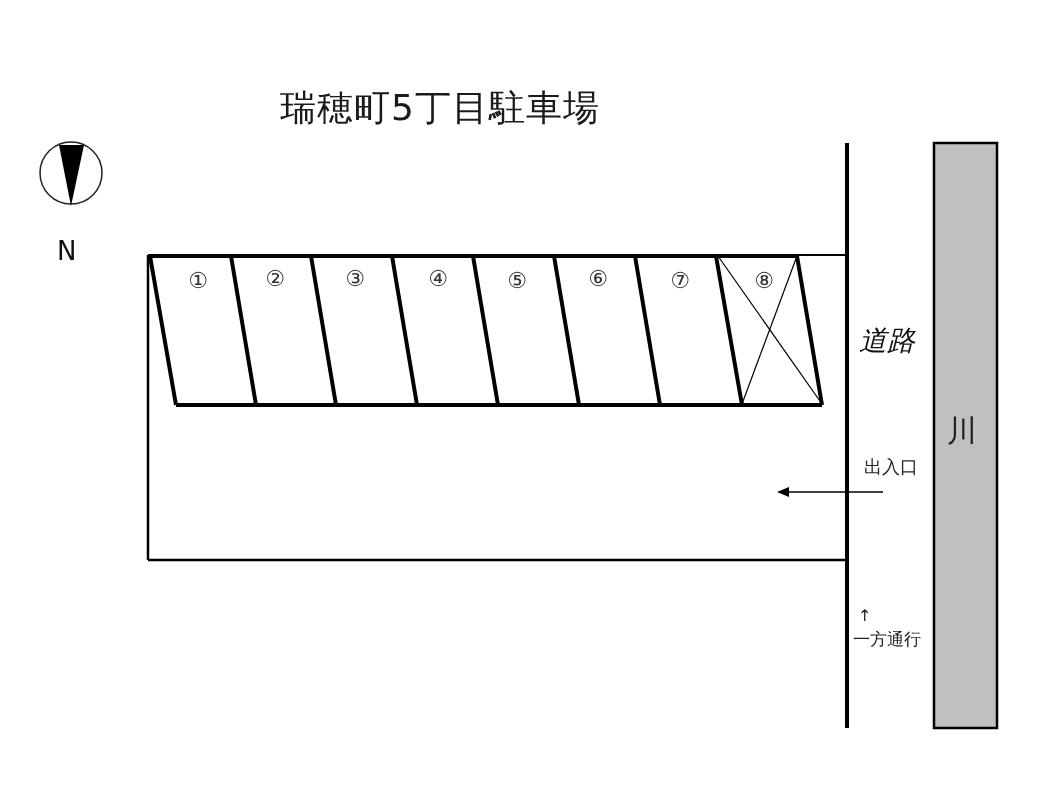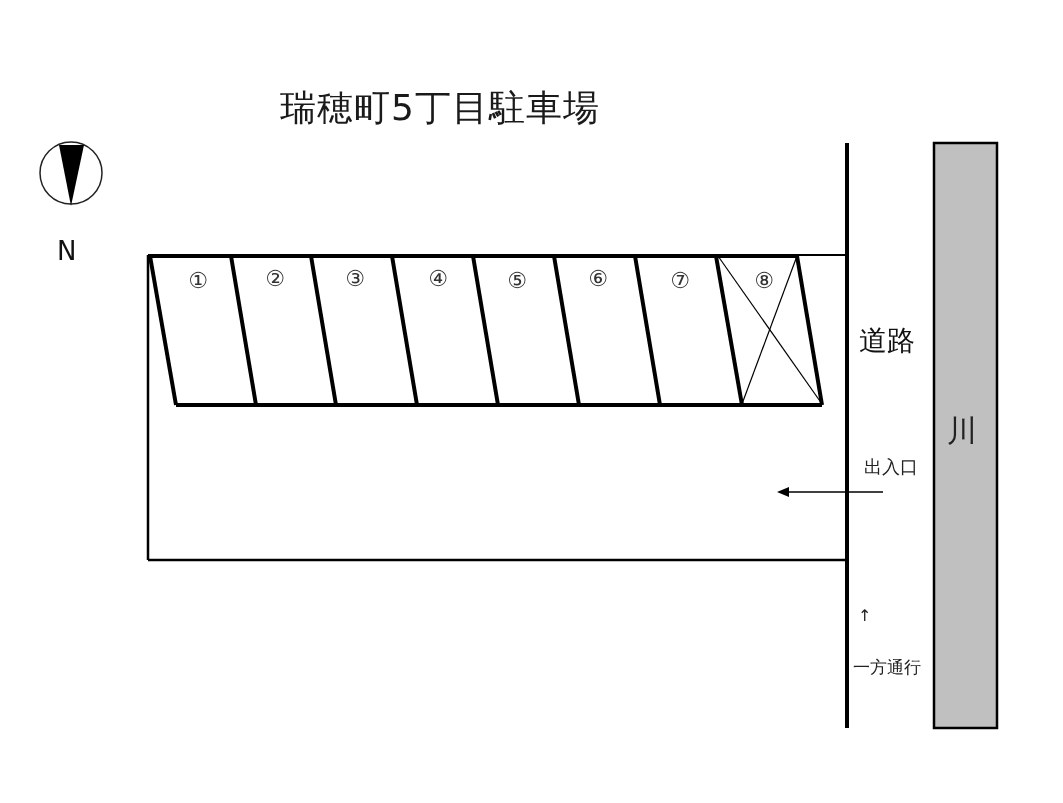--- a/index.html
+++ b/index.html
@@ -1,25 +1,25 @@
 <!DOCTYPE html>
 <html><head>
   <meta charset="utf-8">
   <style>
     html, body { margin: 0; padding: 0; background: #ffffff; }
     body { width: 1063px; height: 803px; position: relative; overflow: hidden;
            font-family: "DejaVu Sans", sans-serif; color: #111; }
     svg { position: absolute; left: 0; top: 0; }
     .title { position: absolute; left: 280px; top: 84px; font-size: 36px; letter-spacing: 1px; color: #1a1a1a; text-align: center; }
     .north-label { position: absolute; left: 57px; top: 236px; font-size: 26px; color: #111; }
-    .road-label { position: absolute; left: 859px; top: 322px; font-size: 28px; color: #111; }
+    .road-label { position: absolute; left: 859px; top: 322px; font-size: 28px; color: #111; font-style: italic; }
     .river-label { position: absolute; left: 947px; top: 411px; font-size: 30px; color: #222; }
     .entrance-label { position: absolute; left: 864px; top: 455px; font-size: 18px; color: #222; }
     .oneway-arrow { position: absolute; left: 858px; top: 606px; font-size: 16px; color: #222; }
-    .oneway-label { position: absolute; left: 853px; top: 656px; font-size: 17px; color: #222; }
+    .oneway-label { position: absolute; left: 853px; top: 628px; font-size: 17px; color: #222; }
     .spot-num { position: absolute; font-size: 22px; color: #333; width: 30px; text-align: center; }
   </style>
 </head>
 <body>
 
 <svg width="1063" height="803" viewBox="0 0 1063 803">
 
   <g>
     <circle cx="71" cy="173" r="31" fill="none" stroke="#222" stroke-width="1.5"></circle>
     <polygon points="59,145 84,145 71,206" fill="#000"></polygon>

